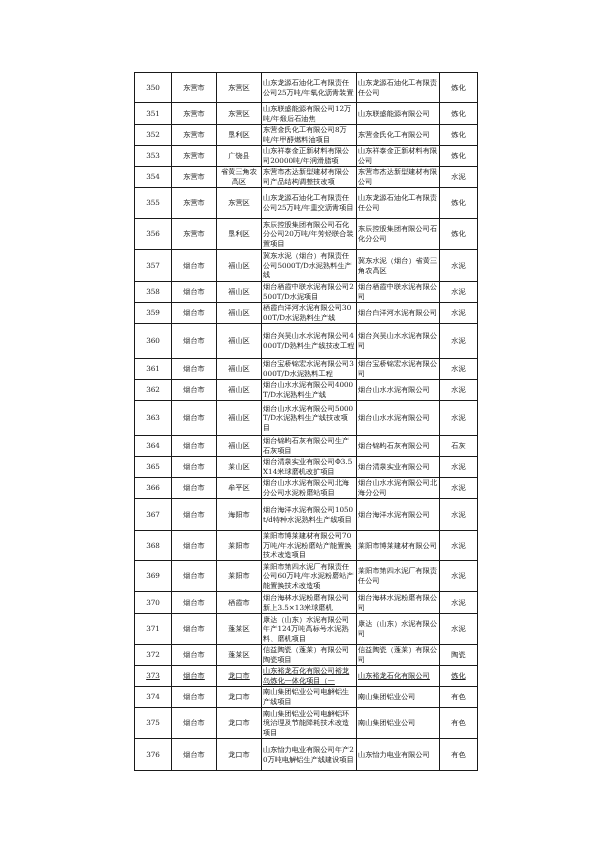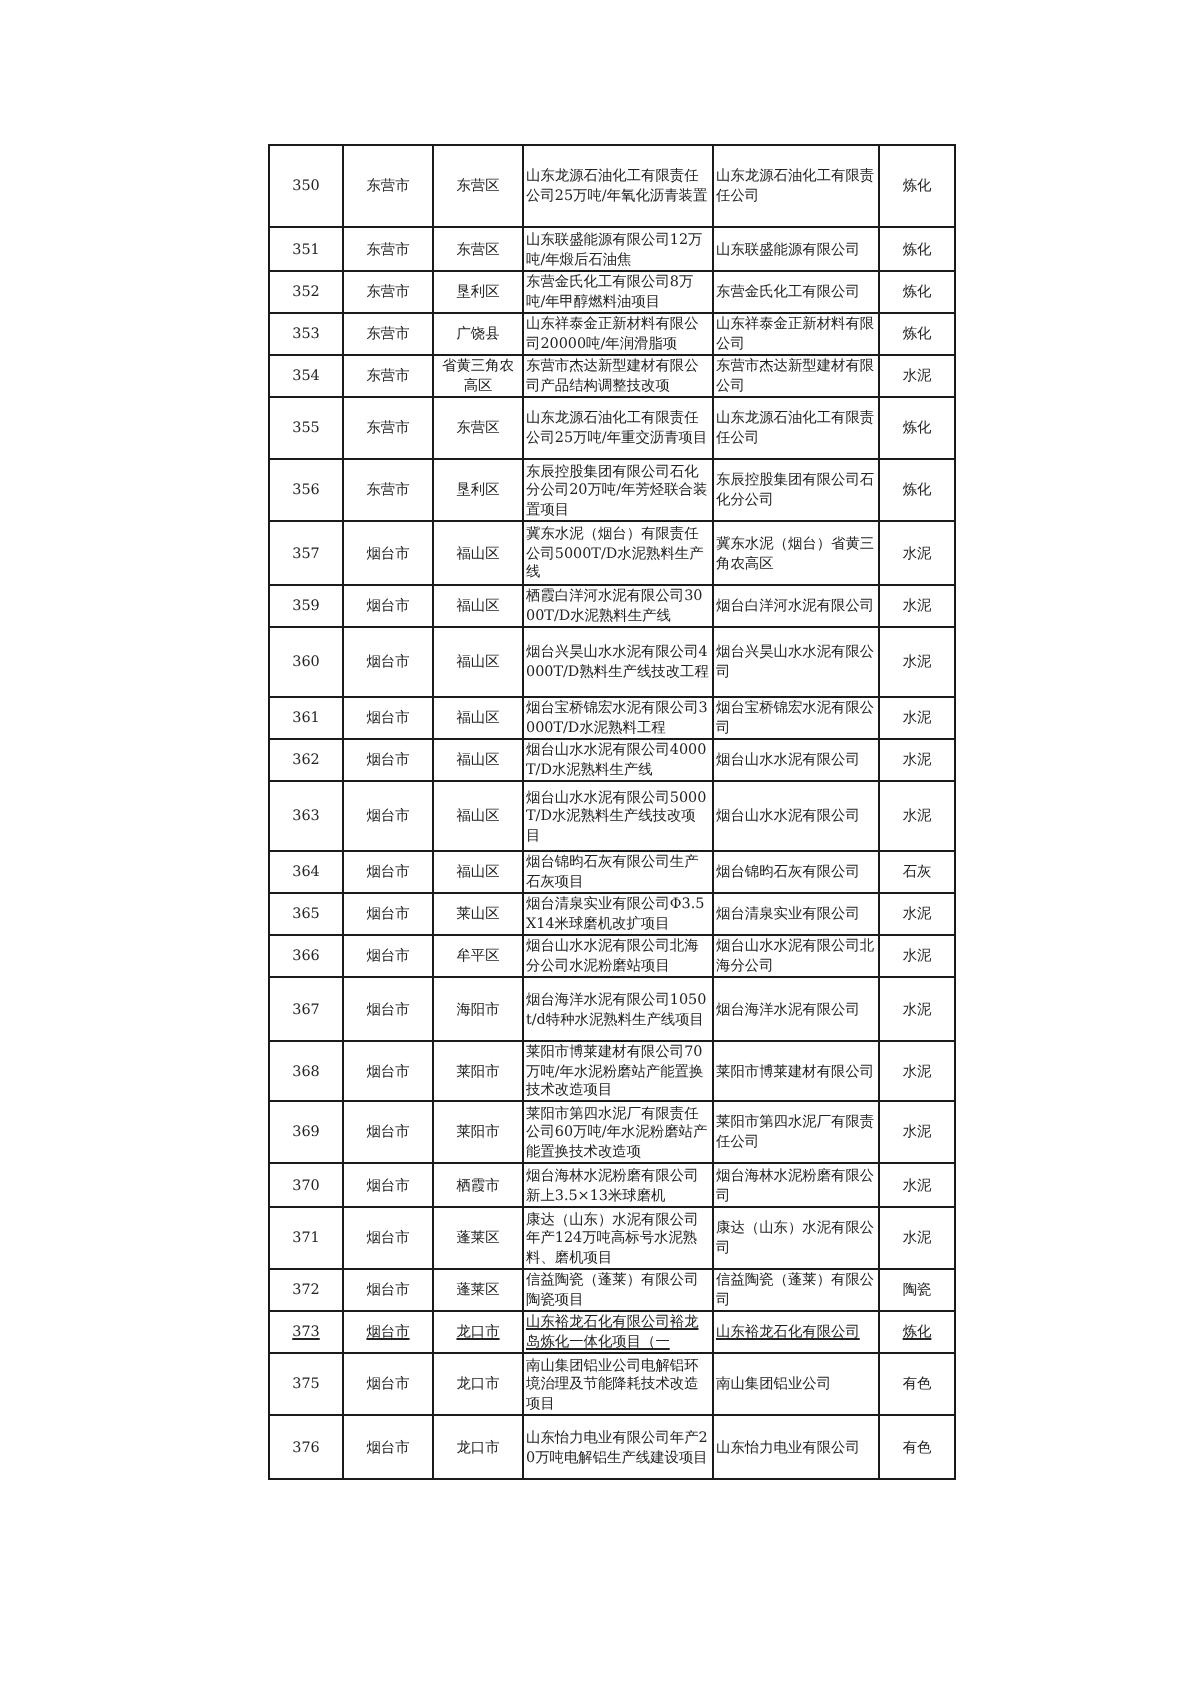--- a/index.html
+++ b/index.html
@@ -29,21 +29,21 @@
   <table class="t">
     <colgroup>
       <col class="c1">
         <col class="c2">
         <col class="c3">
         <col class="c4">
         <col class="c5">
         <col class="c6">
     </colgroup>
     <tbody id="tbody">
-        <tr style="height: 41px; border-radius: 15px;">
+        <tr style="height: 30px; border-radius: 15px;">
           <td class="c">350</td>
           <td class="c">东营市</td>
           <td class="c">东营区</td>
           <td class="l">山东龙源石油化工有限责任公司25万吨/年氧化沥青装置</td>
           <td class="l">山东龙源石油化工有限责任公司</td>
           <td class="c">炼化</td>
         </tr>
         <tr style="height: 22px; margin-top: 40px;">
           <td class="c">351</td>
           <td class="c">东营市</td>
@@ -91,20 +91,28 @@
           <td class="l">东辰控股集团有限公司石化分公司20万吨/年芳烃联合装置项目</td>
           <td class="l">东辰控股集团有限公司石化分公司</td>
           <td class="c">炼化</td>
         </tr>
         <tr style="height: 32px;">
           <td class="c">357</td>
           <td class="c">烟台市</td>
           <td class="c">福山区</td>
           <td class="l">冀东水泥（烟台）有限责任公司5000T/D水泥熟料生产线</td>
           <td class="l">冀东水泥（烟台）省黄三角农高区</td>
+          <td class="c">水泥</td>
+        </tr>
+        <tr style="height: 21px;">
+          <td class="c">358</td>
+          <td class="c">烟台市</td>
+          <td class="c">福山区</td>
+          <td class="l">烟台栖霞中联水泥有限公司2500T/D水泥项目</td>
+          <td class="l">烟台栖霞中联水泥有限公司</td>
           <td class="c">水泥</td>
         </tr>
         <tr style="height: 21px;">
           <td class="c">359</td>
           <td class="c">烟台市</td>
           <td class="c">福山区</td>
           <td class="l">栖霞白洋河水泥有限公司3000T/D水泥熟料生产线</td>
           <td class="l">烟台白洋河水泥有限公司</td>
           <td class="c">水泥</td>
         </tr>
@@ -212,20 +220,28 @@
           <td class="l">信益陶瓷（蓬莱）有限公司</td>
           <td class="c">陶瓷</td>
         </tr>
         <tr style="height: 21px; text-decoration: underline;">
           <td class="c">373</td>
           <td class="c">烟台市</td>
           <td class="c">龙口市</td>
           <td class="l">山东裕龙石化有限公司裕龙岛炼化一体化项目（一</td>
           <td class="l">山东裕龙石化有限公司</td>
           <td class="c">炼化</td>
+        </tr>
+        <tr style="height: 21px;">
+          <td class="c">374</td>
+          <td class="c">烟台市</td>
+          <td class="c">龙口市</td>
+          <td class="l">南山集团铝业公司电解铝生产线项目</td>
+          <td class="l">南山集团铝业公司</td>
+          <td class="c">有色</td>
         </tr>
         <tr style="height: 31px;">
           <td class="c">375</td>
           <td class="c">烟台市</td>
           <td class="c">龙口市</td>
           <td class="l">南山集团铝业公司电解铝环境治理及节能降耗技术改造项目</td>
           <td class="l">南山集团铝业公司</td>
           <td class="c">有色</td>
         </tr>
         <tr style="height: 32px;">

